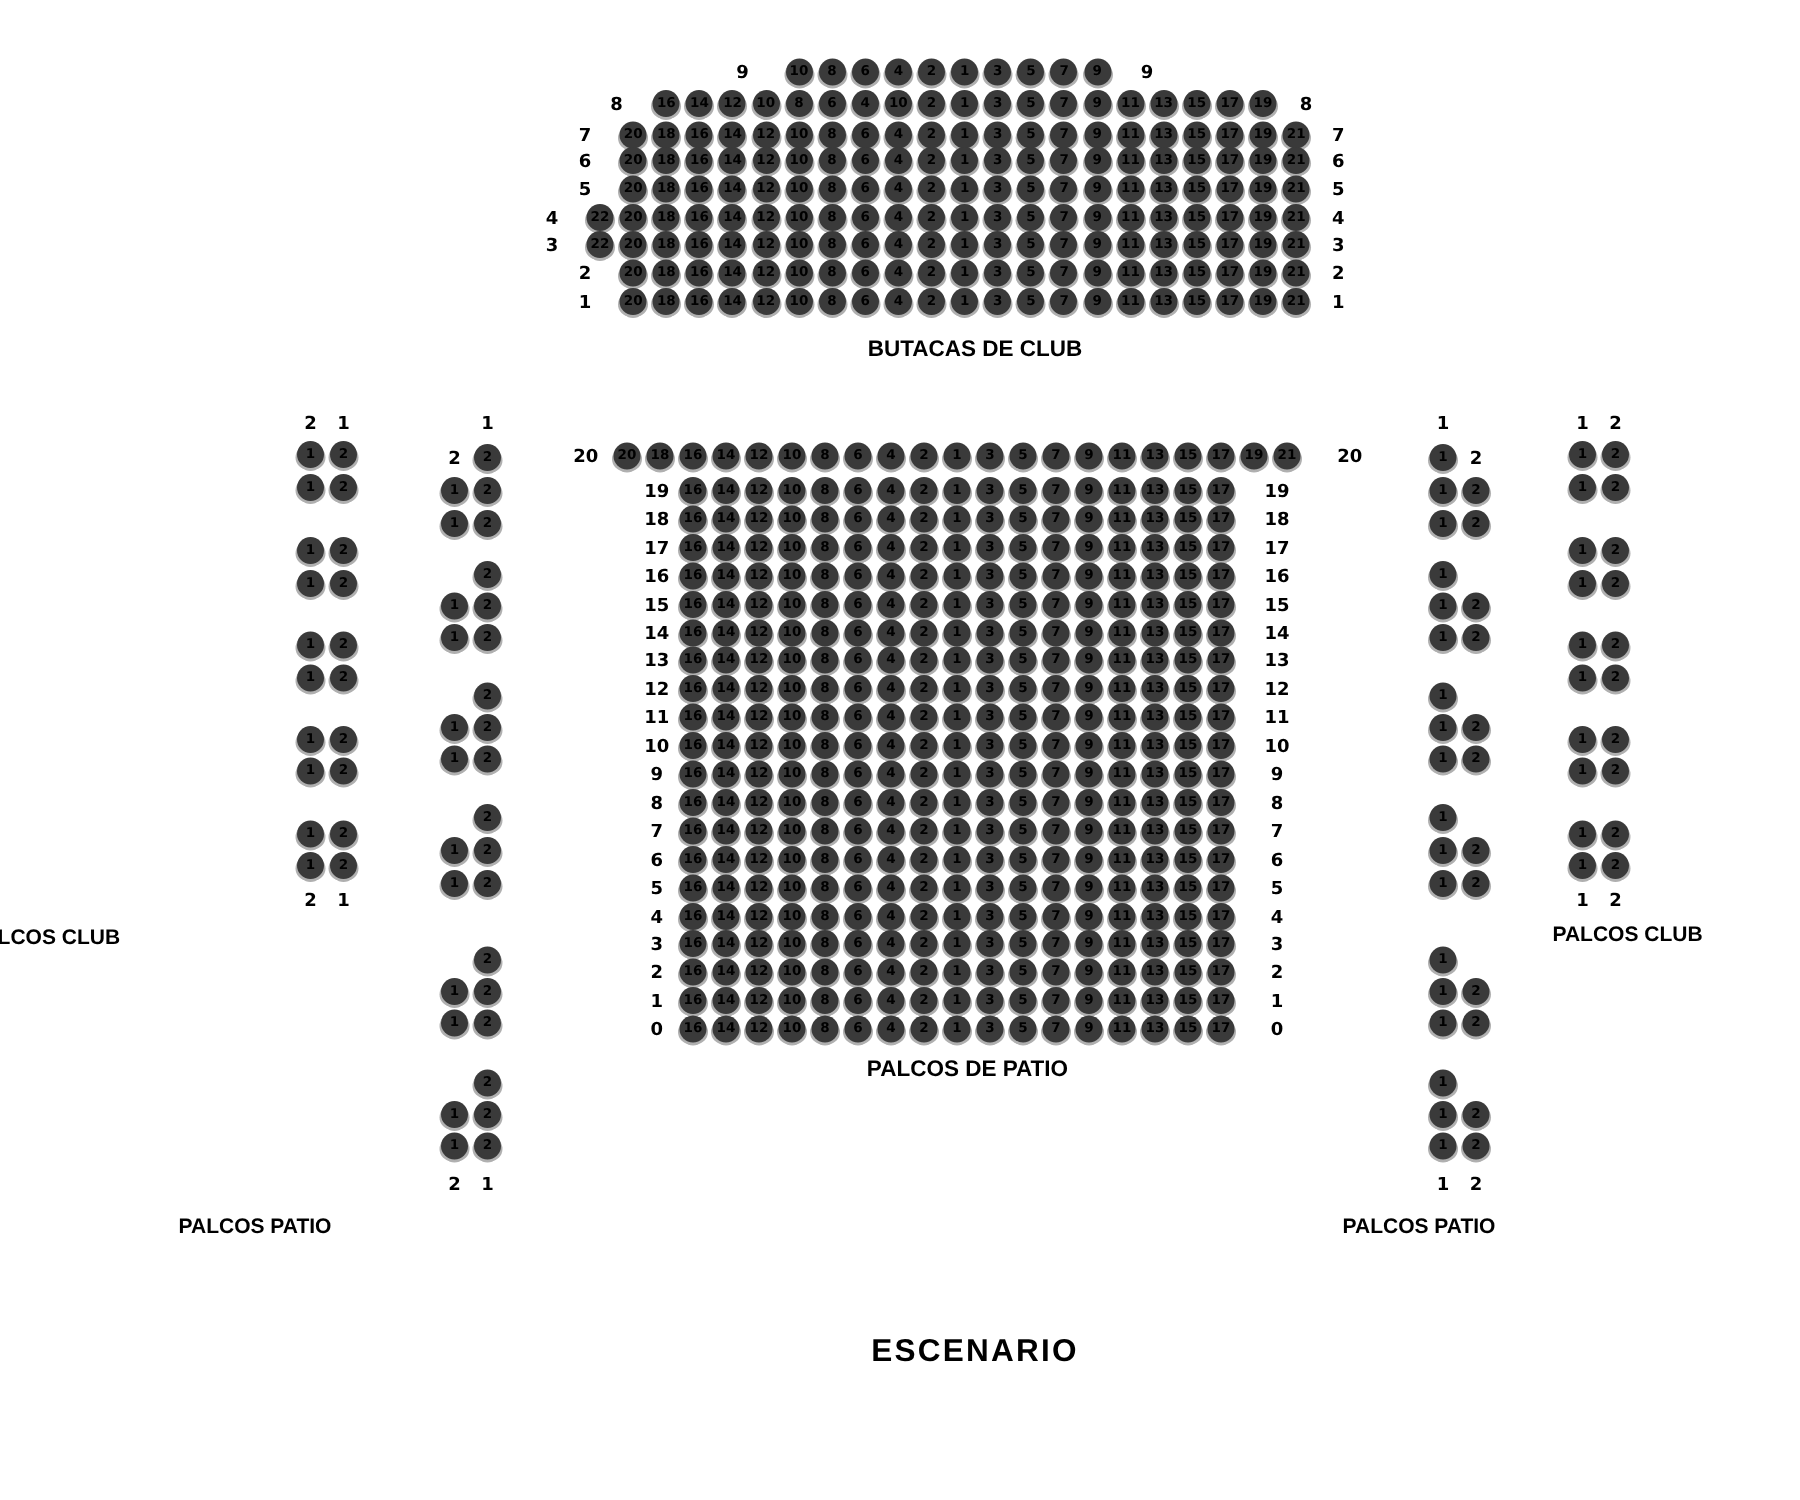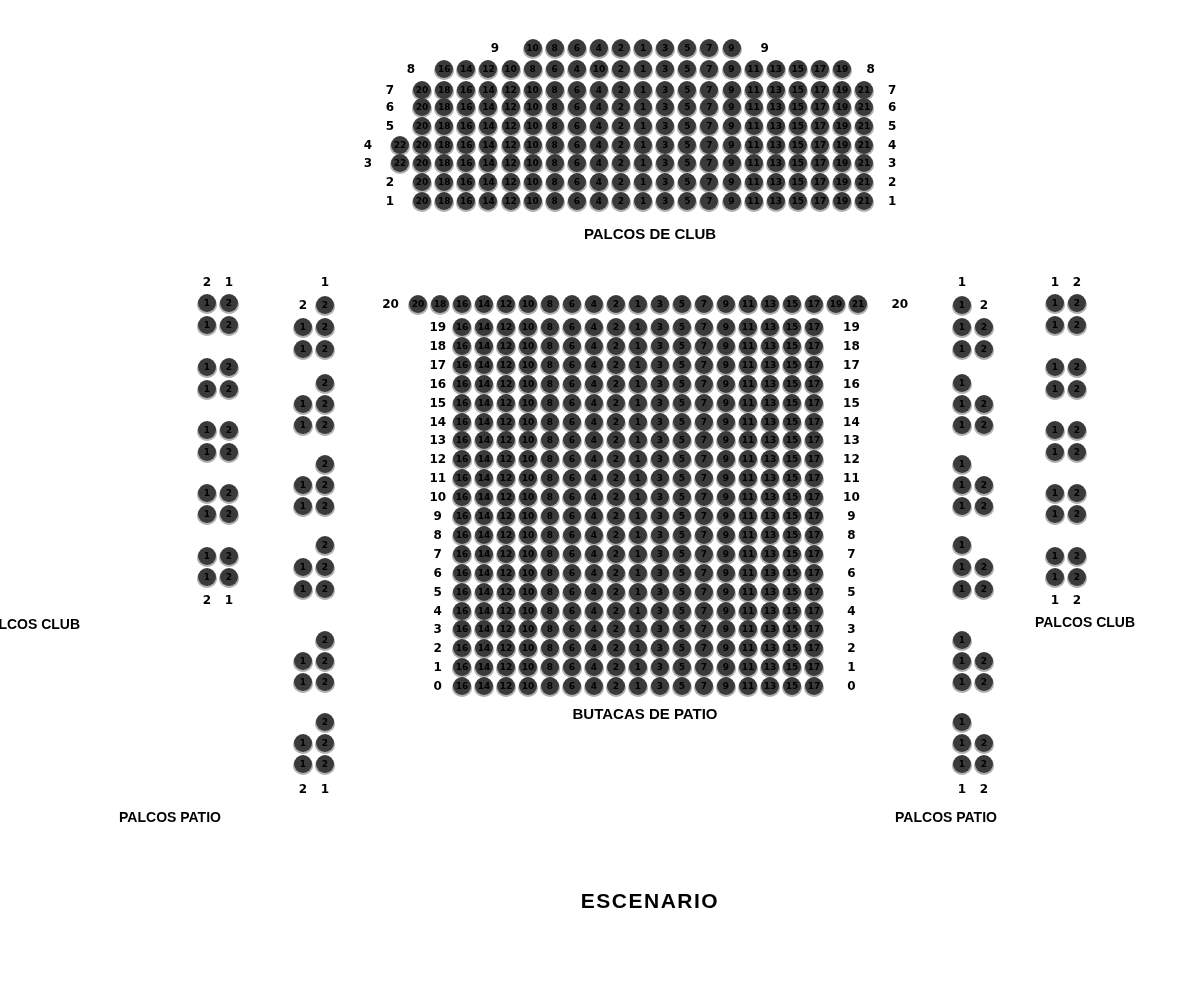--- a/index.html
+++ b/index.html
@@ -763,20 +763,20 @@
       <div class="seat" style="left: 1055px; top: 514px;">1</div>
       <div class="seat" style="left: 1077px; top: 514px;">2</div>
       <div class="seat" style="left: 1055px; top: 556px;">1</div>
       <div class="seat" style="left: 1077px; top: 556px;">2</div>
       <div class="seat" style="left: 1055px; top: 577px;">1</div>
       <div class="seat" style="left: 1077px; top: 577px;">2</div>
       <div class="rowlabel" style="left: 1055px; top: 600px;">1</div>
       <div class="rowlabel" style="left: 1077px; top: 600px;">2</div>
     </div>
 
-  <div class="caption" id="cap-club">PALCOS DE CLUB</div>
-  <div class="caption" id="cap-patio">BUTACAS DE PATIO</div>
+  <div class="caption" id="cap-club">BUTACAS DE CLUB</div>
+  <div class="caption" id="cap-patio">PALCOS DE PATIO</div>
   <div class="caption palco-cap" id="cap-pcl">PALCOS CLUB</div>
   <div class="caption palco-cap" id="cap-pcr">PALCOS CLUB</div>
   <div class="caption palco-cap" id="cap-ppl">PALCOS PATIO</div>
   <div class="caption palco-cap" id="cap-ppr">PALCOS PATIO</div>
   <div class="caption" id="cap-stage">ESCENARIO</div>
 </div>
 
 </body></html>

